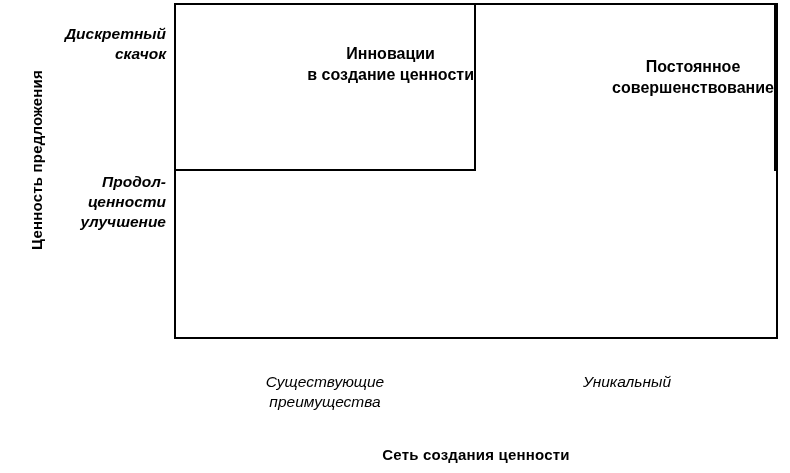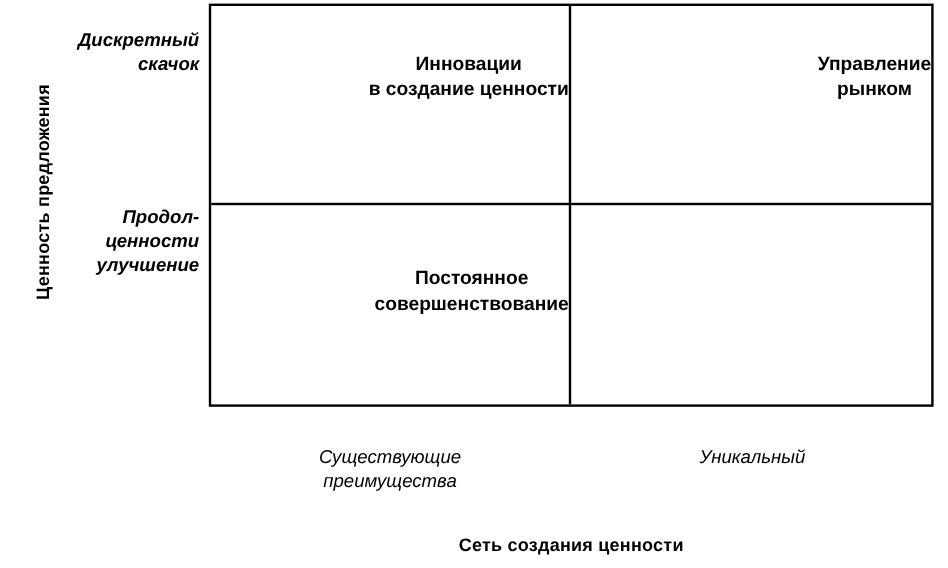--- a/index.html
+++ b/index.html
@@ -133,24 +133,20 @@
 ценности
 улучшение</div>
 
   <div id="matrix">
 
     <div class="cell b-right b-bottom" id="cell-0-0">
       <span class="cell-text">Инновации
 в создание ценности</span>
     </div>
 
-    <div class="cell b-bottom" id="cell-0-1">
-      <span class="cell-text">Управление
-рынком</span>
-    </div>
 
     <div class="cell b-right" id="cell-1-0">
       <span class="cell-text">Постоянное
 совершенствование</span>
     </div>
 
 
   </div>
 
   <div class="col-label" id="col-label-0">Существующие

